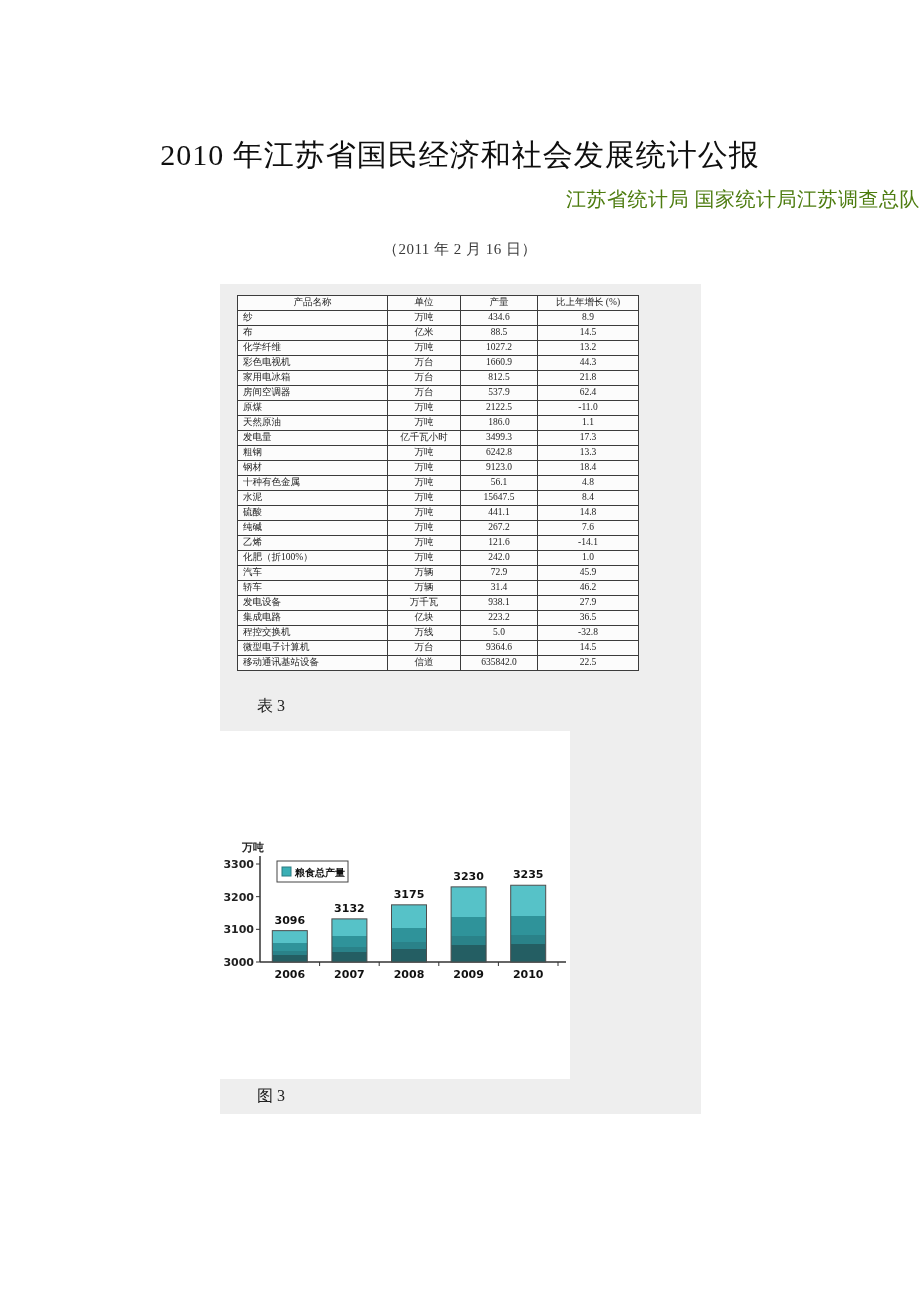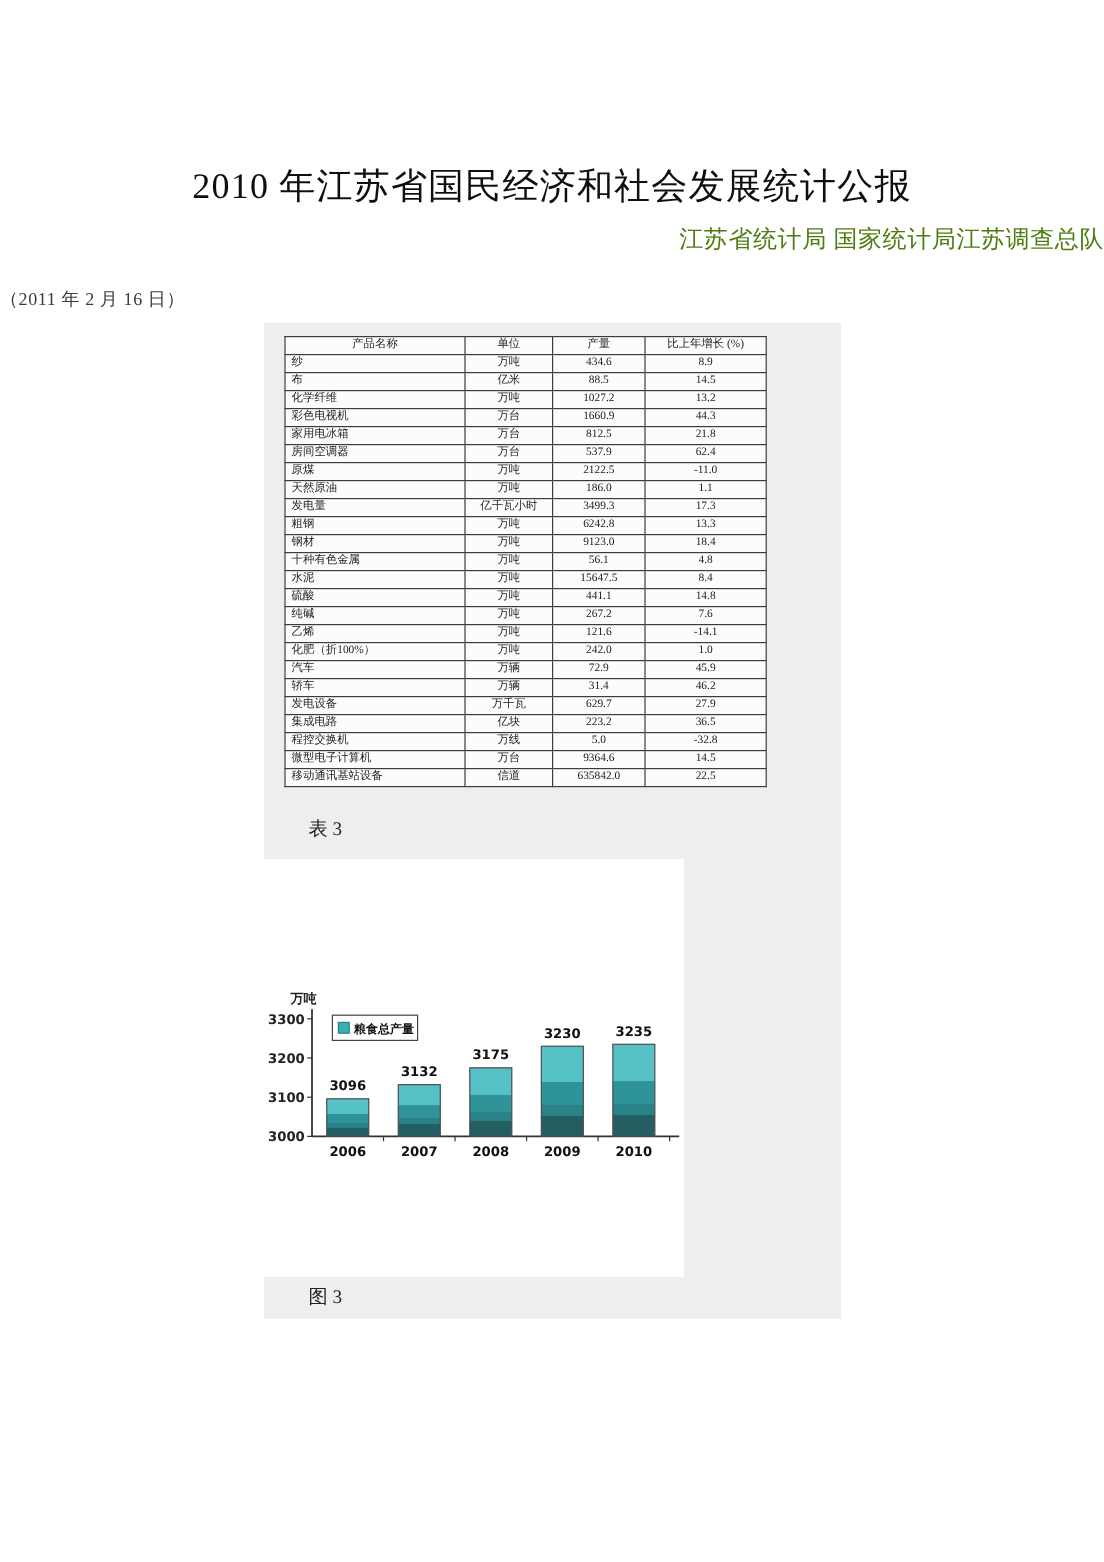--- a/index.html
+++ b/index.html
@@ -2,23 +2,23 @@
 <html><head>
 <meta charset="utf-8">
 <style>
   html,body{margin:0;padding:0;background:#ffffff;}
   .page{position:relative;width:920px;height:1302px;background:#ffffff;overflow:hidden;
         font-family:"Liberation Serif",serif;}
   .title{position:absolute;top:111px;left:0;width:920px;text-align:center;
          font-size:30px;color:#0f0f0f;letter-spacing:1px;white-space:nowrap;margin-top:24px;}
   .subtitle{position:absolute;top:186px;left:0;width:920px;text-align:right;
             font-size:20px;color:#4d7c0f;letter-spacing:.5px;}
-  .dateline{position:absolute;top:240px;left:0;width:920px;
+  .dateline{position:absolute;top:240px;left:0;width:920px;text-align:center;
             font-size:15px;color:#3a3a3a;letter-spacing:.5px;}
-  .panel{position:absolute;left:220px;top:269px;width:481px;height:830px;background:#eeeeee;}
+  .panel{position:absolute;left:220px;top:284px;width:481px;height:830px;background:#eeeeee;}
   table.data{position:absolute;left:17px;top:11px;width:381px;border-collapse:collapse;
              table-layout:fixed;background:#fcfcfc;}
   table.data th,table.data td{border:1px solid #3c3c3c;font-size:9.5px;line-height:1.05;
              height:14px;padding:0 2px;color:#1c1c1c;text-align:center;
              font-family:"Liberation Serif",serif;font-weight:normal;overflow:hidden;white-space:nowrap;}
   table.data td:first-child{text-align:left;padding-left:5px;}
   .caption-table{position:absolute;left:37px;top:412px;font-size:16px;color:#222;}
   .caption-figure{position:absolute;left:37px;top:802px;font-size:16px;color:#222;}
   .chart-panel{position:absolute;left:0px;top:447px;width:350px;height:348px;background:#ffffff;}
   .chart-panel svg{display:block;}
@@ -152,21 +152,21 @@
           </tr>
           <tr>
             <td>轿车</td>
             <td>万辆</td>
             <td>31.4</td>
             <td>46.2</td>
           </tr>
           <tr>
             <td>发电设备</td>
             <td>万千瓦</td>
-            <td>629.7</td>
+            <td>938.1</td>
             <td>27.9</td>
           </tr>
           <tr>
             <td>集成电路</td>
             <td>亿块</td>
             <td>223.2</td>
             <td>36.5</td>
           </tr>
           <tr>
             <td>程控交换机</td>

